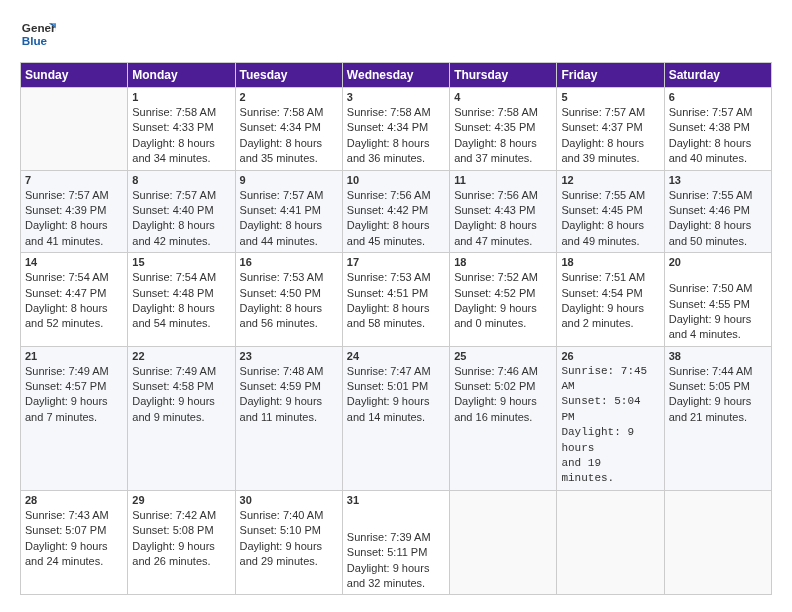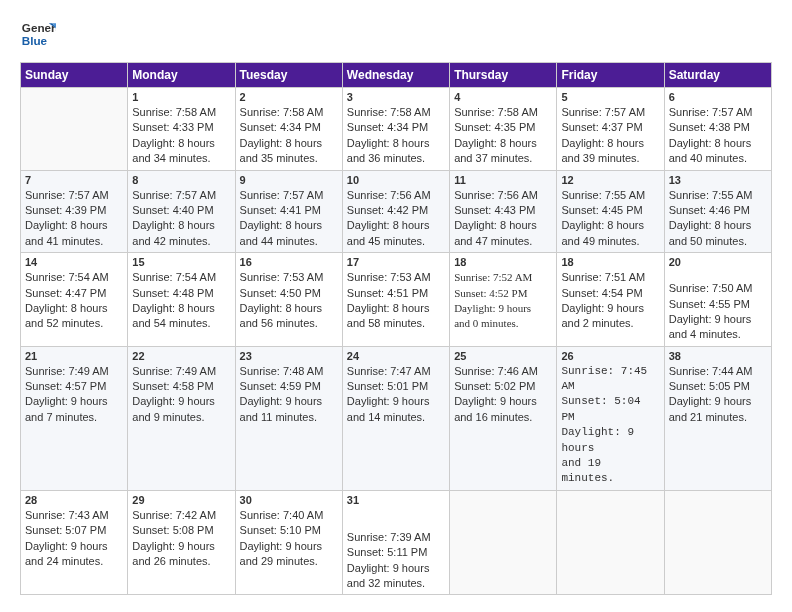--- a/index.html
+++ b/index.html
@@ -236,21 +236,21 @@
           </td>
           <td>
             <span class="day-number">17</span>
             <div class="cell-content" style="white-space: pre-line;">Sunrise: 7:53 AM
 Sunset: 4:51 PM
 Daylight: 8 hours
 and 58 minutes.</div>
           </td>
           <td>
             <span class="day-number">18</span>
-            <div class="cell-content" style="white-space: pre-line; font-family: Liberation Serif, serif;">Sunrise: 7:52 AM
+            <div class="cell-content" style="white-space: pre-line;">Sunrise: 7:52 AM
 Sunset: 4:52 PM
 Daylight: 9 hours
 and 0 minutes.</div>
           </td>
           <td>
             <span class="day-number">18</span>
             <div class="cell-content" style="white-space: pre-line;">Sunrise: 7:51 AM
 Sunset: 4:54 PM
 Daylight: 9 hours
 and 2 minutes.</div>

